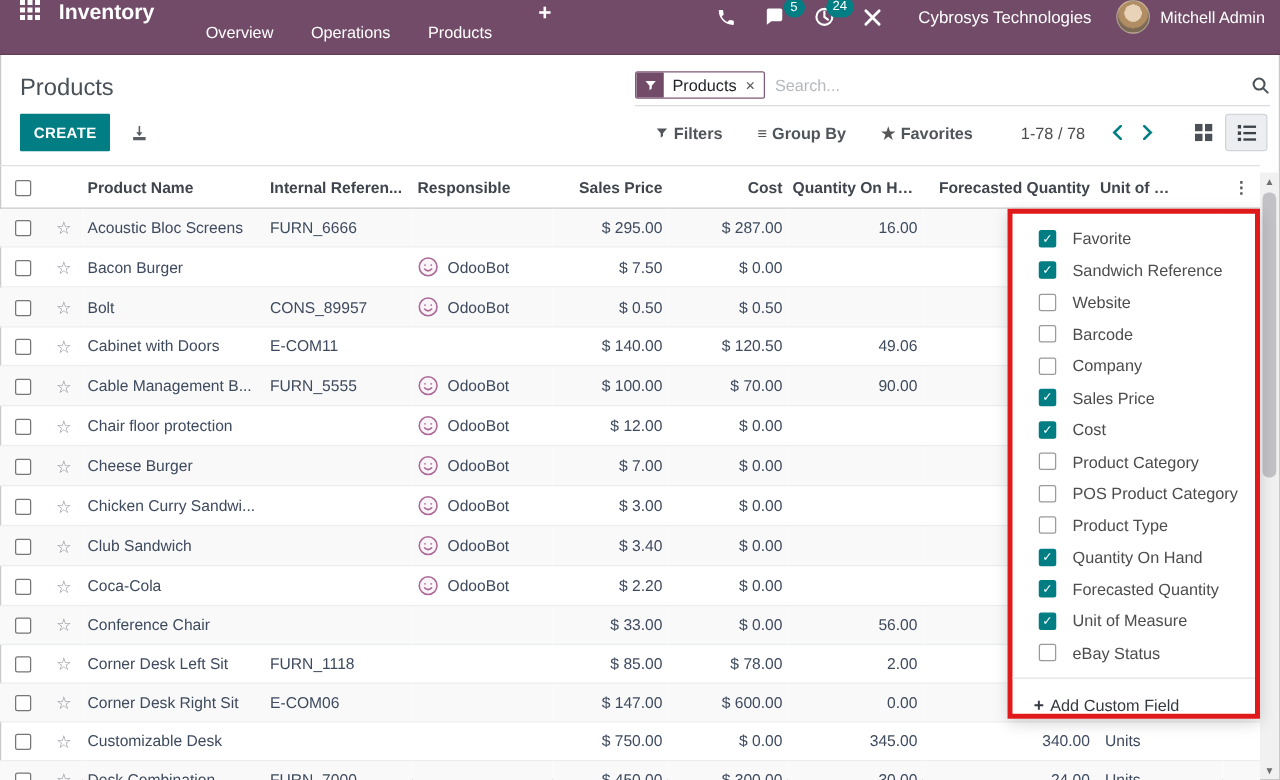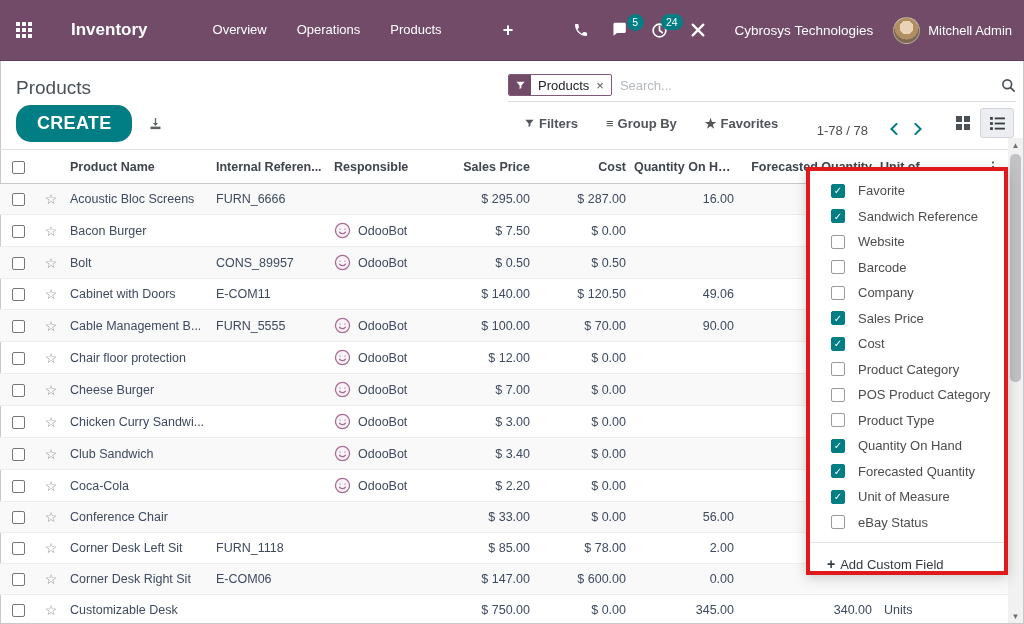--- a/index.html
+++ b/index.html
@@ -1,28 +1,28 @@
 <!DOCTYPE html>
 <html><head>
 <meta charset="utf-8">
 <style>
   * { margin:0; padding:0; box-sizing:border-box; }
   html,body { width:1024px; height:624px; overflow:hidden; }
   body { font-family:"Liberation Sans",sans-serif; background:#fff; position:relative;
          box-shadow: inset 0 0 0 1px #c9c9c9; }
 
   
-  .navbar { height:61px; background:#714B67; display:flex; align-items:center;
-            color:#fff; padding:0 12px 0 16px; border-bottom:1px solid rgba(0,0,0,.15);gap:24px; }
+  .navbar { height:44px; background:#714B67; display:flex; align-items:flex-start;
+            color:#fff; padding:0 12px 0 16px; border-bottom:1px solid rgba(0,0,0,.15); }
   .apps-grid { width:16px; height:16px; display:grid; grid-template-columns:repeat(3,4px);
                grid-template-rows:repeat(3,4px); gap:2px; cursor:pointer; }
   .apps-grid i { background:#fff; }
   .app-name { font-size:17px; font-weight:bold; margin-left:15px; cursor:pointer; }
   .nav-menus { display:flex; margin-left:26px; }
-  .nav-menu { font-size:13px; font-weight:500; padding:17px 15px; line-height:44px; cursor:pointer; }
+  .nav-menu { font-size:13px; font-weight:500; padding:4px 15px; line-height:44px; cursor:pointer; }
   .nav-plus { font-size:18px; font-weight:bold; margin-left:22px; cursor:pointer; }
   .systray { margin-left:auto; display:flex; align-items:center; }
   .tray-icon { position:relative; padding:0 11px; cursor:pointer; display:flex; align-items:center; }
   .tray-icon svg { display:block; }
   .badge { position:absolute; top:-8px; right:-4px; background:#017e84; color:#fff;
            font-size:10.5px; line-height:1; padding:3px 5px; border-radius:9px; min-width:17px;
            text-align:center; }
   .company { font-size:13.5px; font-weight:500; margin:0 14px 0 18px; cursor:pointer; }
   .avatar { width:27px; height:27px; border-radius:50%; margin-left:6px; cursor:pointer;
             background: radial-gradient(circle at 50% 38%, #e8d3b8 0 34%, #b08d63 35% 60%, #7d6a55 61%);
@@ -40,28 +40,28 @@
   .facet-icon { width:22px; height:22px; background:#714B67; display:flex; align-items:center;
                 justify-content:center; }
   .facet-label { font-size:13px; color:#212529; padding:0 7px; }
   .facet-close { font-size:13px; color:#555; padding:0 7px 0 0; cursor:pointer; }
   .search-input { flex:1; border:0; outline:0; font-size:13px; color:#333; margin-left:8px;
                   font-family:"Liberation Sans",sans-serif; }
   .search-input::placeholder { color:#b4b9be; }
   .search-mag { cursor:pointer; display:flex; }
 
   .cp-row2 { position:relative; display:flex; align-items:center; height:42px; padding:0 10px 0 16px; }
-  .btn-create { background:#017e84; color:#fff; font-size:18px; font-weight:bold; border:0;
-                padding:8px 21px; border-radius:15px; letter-spacing:.3px; cursor:pointer; }
+  .btn-create { background:#017e84; color:#fff; font-size:12px; font-weight:bold; border:0;
+                padding:8px 11px; border-radius:1px; letter-spacing:.3px; cursor:pointer; }
   .btn-export { margin-left:16px; cursor:pointer; display:flex; }
   .search-opts { position:absolute; left:524px; display:flex; align-items:center; gap:28px; }
   .search-opt { font-size:13px; font-weight:bold; color:#50555b; display:flex; align-items:center;
                 gap:4px; cursor:pointer; }
   .glyph-i { font-style:normal; font-size:13px; color:#555; }
-  .right-ctls { margin-left:auto; display:flex; align-items:flex-end; }
+  .right-ctls { margin-left:auto; display:flex; align-items:center; }
   .pager-text { font-size:13px; color:#4c4c4c; margin-right:14px; }
   .pager-btn { padding:3px 7px; cursor:pointer; display:flex; }
   .switcher { display:flex; margin-left:16px; }
   .sw-btn { width:34px; height:30px; display:flex; align-items:center; justify-content:center;
             cursor:pointer; border:1px solid transparent; border-radius:3px; }
   .sw-btn.active { background:#eceef1; border-color:#d1d4d9; }
 
   
   .list-wrap { margin-top:5px; border-top:1px solid #dee2e6; width:1008px; }
   table { border-collapse:collapse; table-layout:fixed; width:1008px; }

